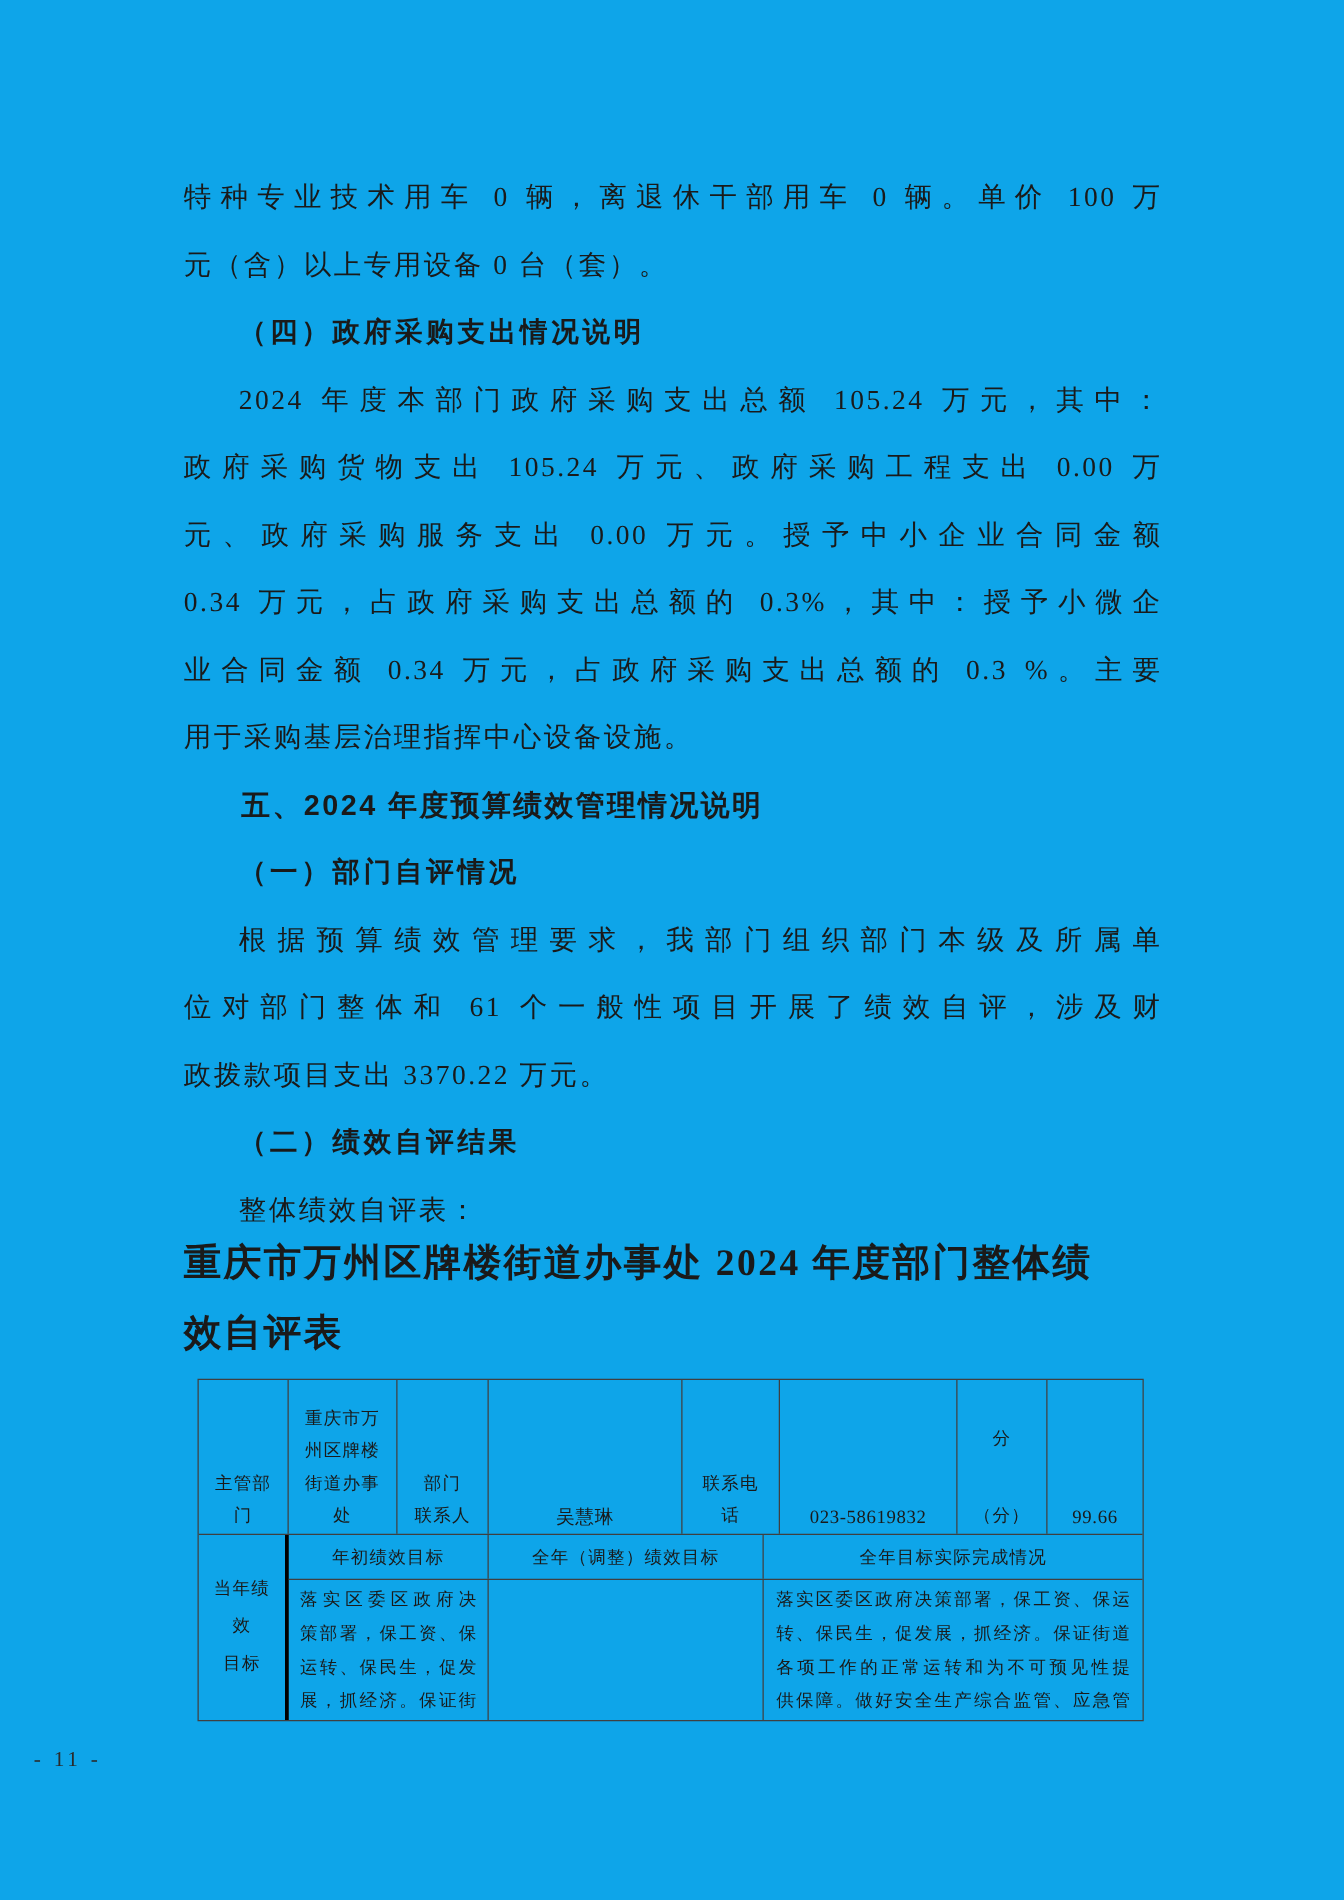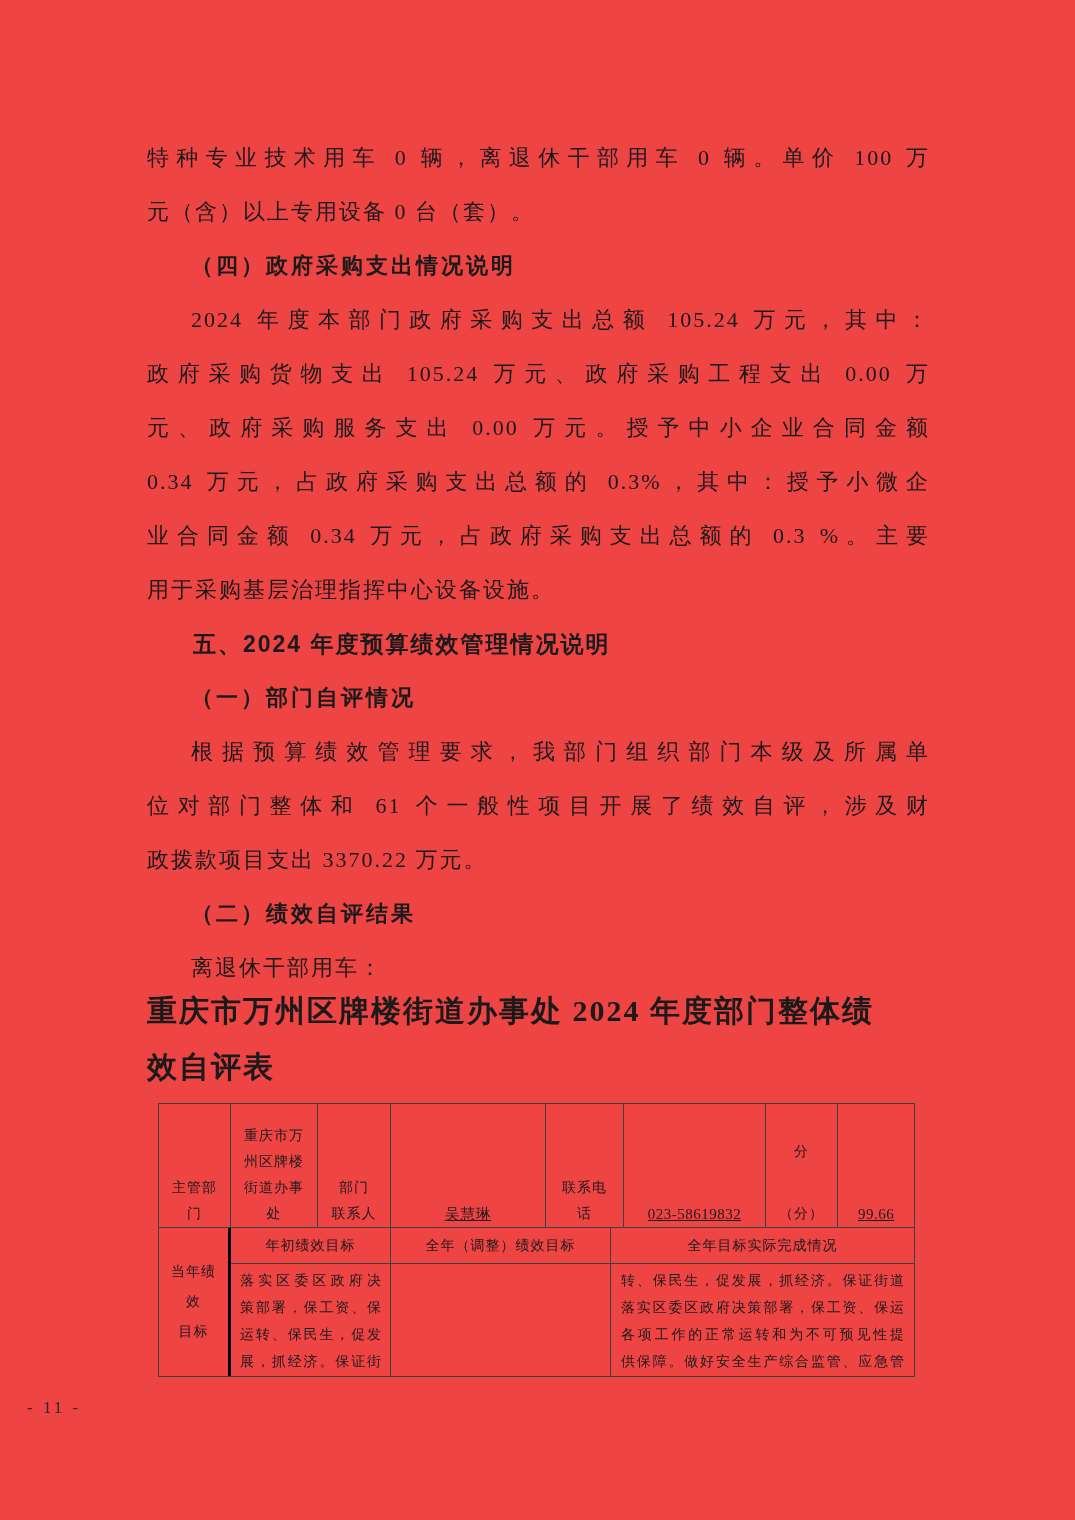--- a/index.html
+++ b/index.html
@@ -1,19 +1,19 @@
 <!DOCTYPE html>
 <html><head>
 <meta charset="utf-8">
 <style>
   html,body{margin:0;padding:0;background:#e8e8e8;}
   .page{
     position:relative;
     width:1075px;height:1520px;
-    background:#ef4444;
+    background:#0ea5e9;
     overflow:hidden;
     font-family:"Liberation Serif","DejaVu Serif",serif;
     color:#1a1a1a;
   }
   
   .body-text{position:absolute;left:147px;top:131px;width:783px;}
   .line{
     font-size:22px;line-height:54px;
     letter-spacing:2px;
     text-align:justify;text-align-last:justify;
@@ -44,21 +44,21 @@
   .tr1{display:flex;height:124px;border-bottom:1px solid #404040;}
   .cell{
     display:flex;flex-direction:column;justify-content:flex-end;align-items:center;
     border-right:1px solid #404040;
     text-align:center;line-height:26px;letter-spacing:1px;
     overflow:hidden;
   }
   .cell:last-child{border-right:none;}
   .c1{width:72px;} .c2{width:87px;} .c3{width:73px;} .c4{width:155px;}
   .c5{width:78px;} .c6{width:142px;} .c7{width:72px;gap:36px;} .c8{flex:1;}
-  .val{font-size:15px;letter-spacing:0.5px;text-decoration:underline;}
+  .val{font-size:15px;letter-spacing:0.5px;}
   .tlower{display:flex;height:148px;}
   .cellA{
     width:72px;border-right:3px solid #000000;
     display:flex;flex-direction:column;justify-content:center;align-items:center;
     line-height:30px;letter-spacing:1px;text-align:center;
   }
   .tright{flex:1;display:flex;flex-direction:column;}
   .tr2{display:flex;height:36px;border-bottom:1px solid #404040;}
   .hcell{
     display:flex;align-items:center;justify-content:center;
@@ -103,21 +103,21 @@
     <div class="line end">用于采购基层治理指挥中心设备设施。</div>
 
     <div class="line end h-hei indent">五、2024 年度预算绩效管理情况说明</div>
     <div class="line end h-kai indent">（一）部门自评情况</div>
 
     <div class="line indent">根据预算绩效管理要求，我部门组织部门本级及所属单</div>
     <div class="line">位对部门整体和 61 个一般性项目开展了绩效自评，涉及财</div>
     <div class="line end">政拨款项目支出 3370.22 万元。</div>
 
     <div class="line end h-kai indent">（二）绩效自评结果</div>
-    <div class="line end indent">离退休干部用车：</div>
+    <div class="line end indent">整体绩效自评表：</div>
   </div>
 
   <div class="table-title">
     <div>重庆市万州区牌楼街道办事处 2024 年度部门整体绩</div>
     <div>效自评表</div>
   </div>
 
   <div class="eval-table">
     <div class="tr1">
       <div class="cell c1">
@@ -162,22 +162,22 @@
         </div>
         <div class="tr3">
           <div class="gcell g1">
             <div class="tj">落实区委区政府决</div>
             <div class="tj">策部署，保工资、保</div>
             <div class="tj">运转、保民生，促发</div>
             <div class="tj">展，抓经济。保证街</div>
           </div>
           <div class="gcell g2"></div>
           <div class="gcell g3">
+            <div class="tj">落实区委区政府决策部署，保工资、保运</div>
             <div class="tj">转、保民生，促发展，抓经济。保证街道</div>
-            <div class="tj">落实区委区政府决策部署，保工资、保运</div>
             <div class="tj">各项工作的正常运转和为不可预见性提</div>
             <div class="tj">供保障。做好安全生产综合监管、应急管</div>
           </div>
         </div>
       </div>
     </div>
   </div>
 
   <div class="footer">- 11 -</div>
 

